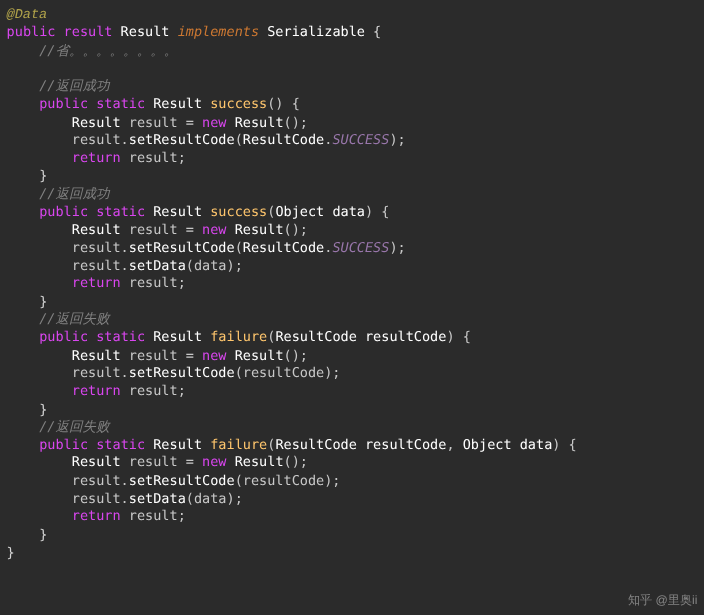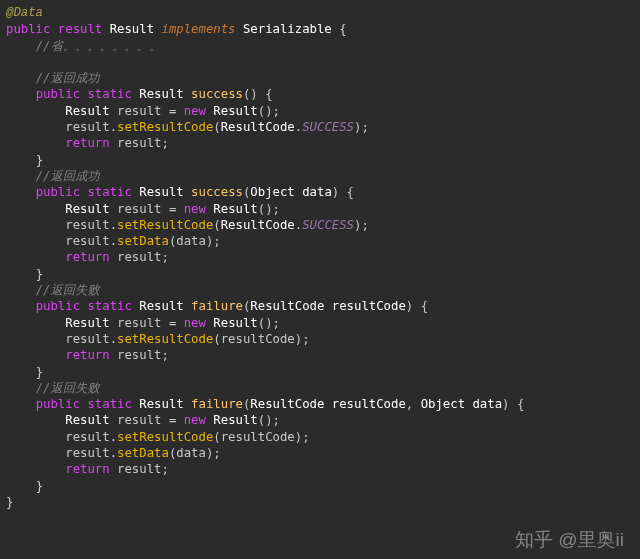--- a/index.html
+++ b/index.html
@@ -19,31 +19,31 @@
     color: #d4d4d4;
     white-space: pre;
     font-family: inherit;
   }
   .c-ann   { color: #b0a24a; font-style: italic; font-family: Liberation Mono, monospace; }         
   .c-kw    { color: #d946ef; margin-top: 20px; }                              
   .c-type  { color: #ffffff; }          
   .c-kwimp { color: #cc7832; font-style: italic; text-align: center; }          
   .c-cmt   { color: #808080; font-style: italic; }          
   .c-mdecl { color: #ffc66d; }                              
-  .c-call  { color: #eab308; text-align: right; }                              
+  .c-call  { color: #ffffff; text-align: right; }                              
   .c-const { color: #9876aa; font-style: italic; }          
   .c-plain { color: #c8c8c8; }
   .c-brace { color: #d4d4d4; }
 
   .watermark {
     position: absolute;
     bottom: 6px;
-    right: 16px;
+    right: 6px;
     color: rgba(220,220,220,0.5);
-    font-size: 19px;
+    font-size: 11px;
     font-family: "PingFang SC", "Heiti SC", "Microsoft YaHei", sans-serif;
     pointer-events: none;
   }
   .faint-wm {
     position: absolute;
     top: 220px;
     right: 40px;
     color: rgba(180,180,180,0.07);
     font-size: 16px;
     font-family: "PingFang SC", "Heiti SC", "Microsoft YaHei", sans-serif;

